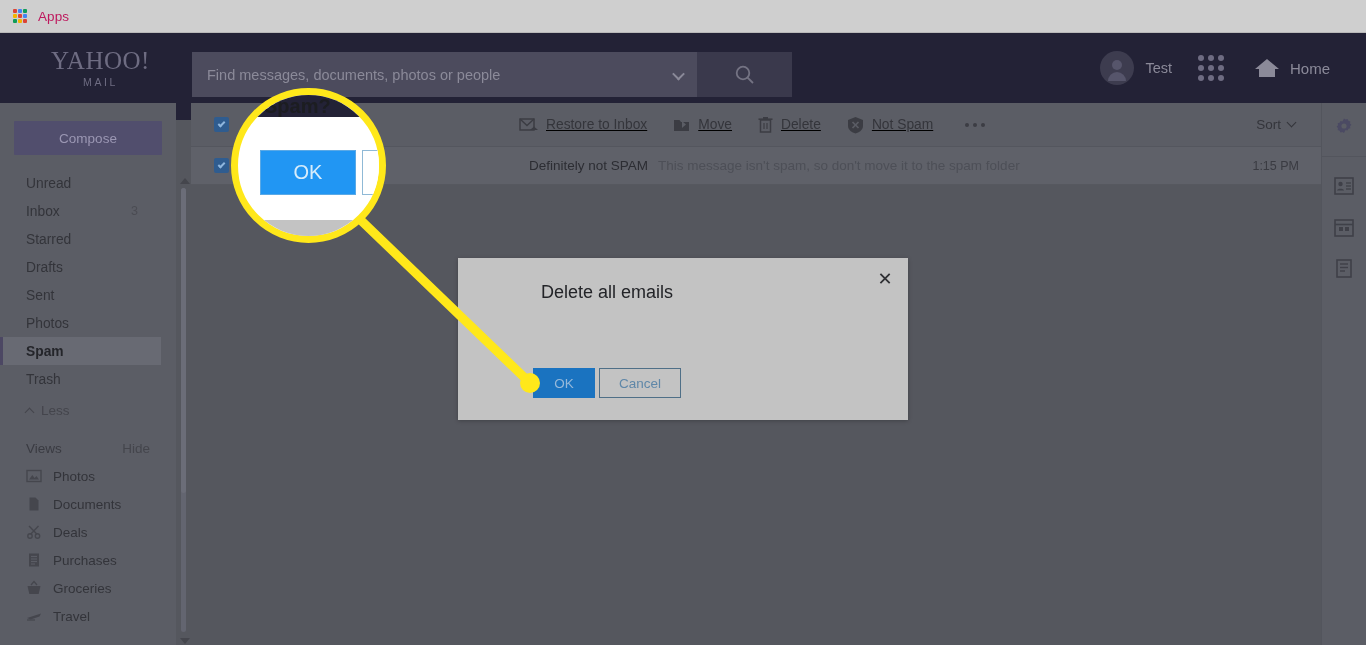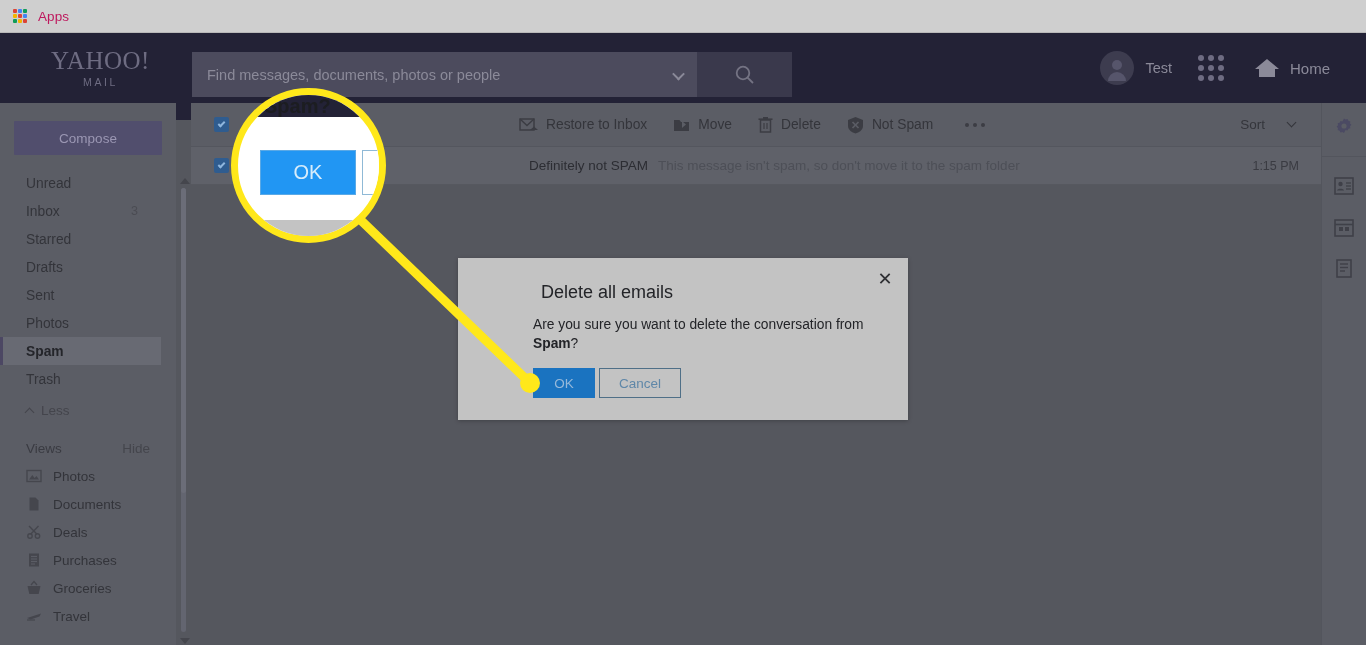--- a/index.html
+++ b/index.html
@@ -179,31 +179,31 @@
     width: 15px; height: 15px; border-radius: 2px;
     background: #2f5c8f; margin-left: 23px;
     display: flex; align-items: center; justify-content: center;
     flex: none;
   }
   .cb .tick {
     width: 7px; height: 4px;
     border-left: 2px solid #8fb6dd; border-bottom: 2px solid #8fb6dd;
     transform: rotate(-45deg) translate(1px,-1px);
   }
-  .tb-actions { display: flex; align-items: center; margin-left: 290px; gap: 26px; }
+  .tb-actions { display: flex; align-items: center; margin-left: 290px; gap: 26px; text-decoration: underline; }
   .tb-btn {
     display: flex; align-items: center; gap: 8px;
     font-size: 13.8px; color: #34353b;
   }
   .tb-btn svg { opacity: .8; }
   .tb-more { display: flex; gap: 4px; margin-left: 6px; }
   .tb-more i { width: 4px; height: 4px; border-radius: 50%; background: #3c3d44; }
   .sort {
     position: absolute; right: 26px;
-    display: flex; align-items: center; gap: 23px;
+    display: flex; align-items: center; gap: 7px;
     font-size: 13.5px; color: #34353b;
   }
   .sort .chev {
     width: 7px; height: 7px;
     border-right: 1.6px solid #34353b; border-bottom: 1.6px solid #34353b;
     transform: rotate(45deg); position: relative; top: -2px;
   }
 
   .msg-row {
     position: relative;
@@ -575,24 +575,20 @@
   </div>
 
   <div class="modal">
     <span class="modal-close" title="close-icon">✕</span>
     <svg class="warn-tri" width="44" height="40" viewBox="0 0 44 40">
       <path d="M22 1 L43 38 H1 Z" fill="#cc1346"></path>
       <rect x="20" y="12" width="4" height="14" rx="1.6" fill="#ffffff"></rect>
       <circle cx="22" cy="31" r="2.3" fill="#ffffff"></circle>
     </svg>
     <div class="modal-title">Delete all emails</div>
-    <div class="modal-body">
-      <span>Are you sure you want to delete the conversation from</span>
-      <b>Spam</b><span>?</span>
-    </div>
   </div>
 
   <div class="btn-ok">OK</div>
   <div class="btn-cancel">Cancel</div>
 
   <svg class="callout-line">
     <line x1="345" y1="205" x2="530" y2="383" stroke="#ffe81a" stroke-width="9" stroke-linecap="round"></line>
   </svg>
   <div class="dot-anchor"></div>
 

